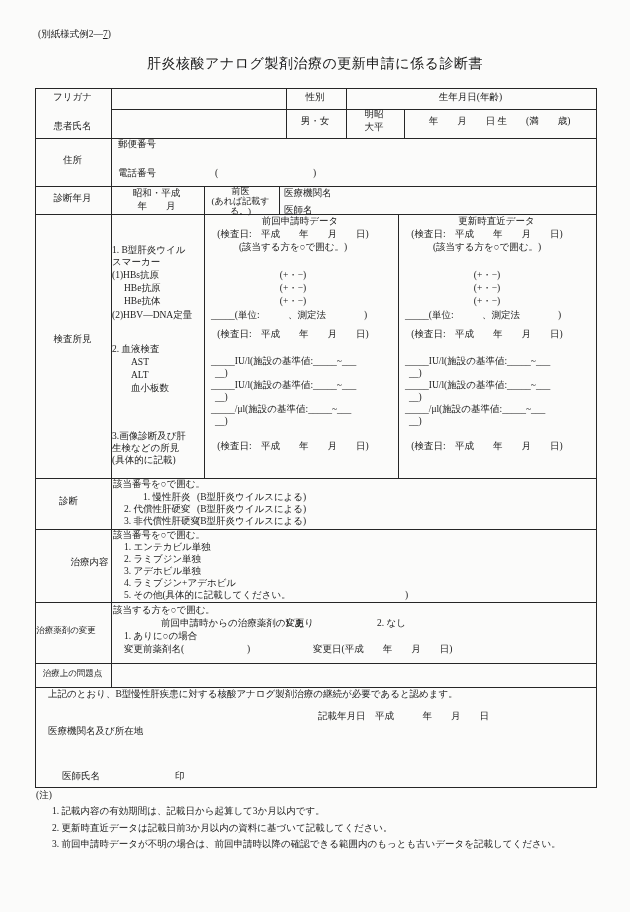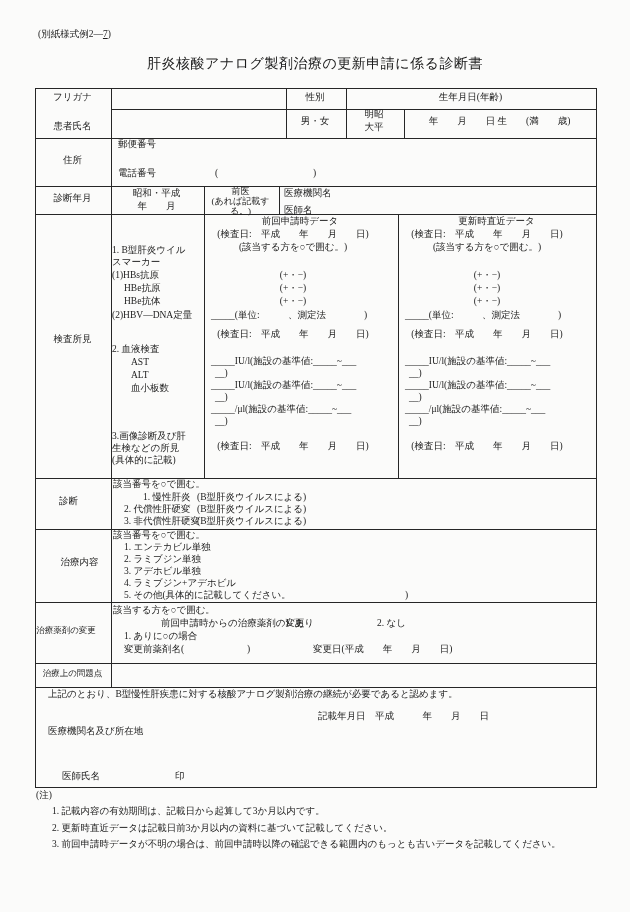--- a/index.html
+++ b/index.html
@@ -120,21 +120,21 @@
 
   <div class="abs ctr" style="left:35px;top:497px;width:67px;">診断</div>
   <div class="abs" style="left:113px;top:480px;">該当番号を○で囲む。</div>
   <div class="abs" style="left:124px;top:493px;margin-left:19px;">1. 慢性肝炎</div>
   <div class="abs" style="left:197px;top:493px;">(B型肝炎ウイルスによる)</div>
   <div class="abs" style="left:124px;top:505px;">2. 代償性肝硬変</div>
   <div class="abs" style="left:197px;top:505px;">(B型肝炎ウイルスによる)</div>
   <div class="abs" style="left:124px;top:517px;">3. 非代償性肝硬変</div>
   <div class="abs" style="left:197px;top:517px;">(B型肝炎ウイルスによる)</div>
 
-  <div class="abs ctr" style="left:35px;top:558px;width:89px;">治療内容</div>
+  <div class="abs ctr" style="left:45px;top:558px;width:89px;">治療内容</div>
   <div class="abs" style="left:113px;top:531px;">該当番号を○で囲む。</div>
   <div class="abs" style="left:124px;top:543px;">1. エンテカビル単独</div>
   <div class="abs" style="left:124px;top:555px;">2. ラミブジン単独</div>
   <div class="abs" style="left:124px;top:567px;">3. アデホビル単独</div>
   <div class="abs" style="left:124px;top:579px;">4. ラミブジン+アデホビル</div>
   <div class="abs" style="left:124px;top:591px;">5. その他(具体的に記載してください。</div>
   <div class="abs" style="left:405px;top:591px;">)</div>
 
   <div class="abs ctr sm" style="left:35px;top:626px;width:62px;">治療薬剤の変更</div>
   <div class="abs" style="left:113px;top:606px;">該当する方を○で囲む。</div>

